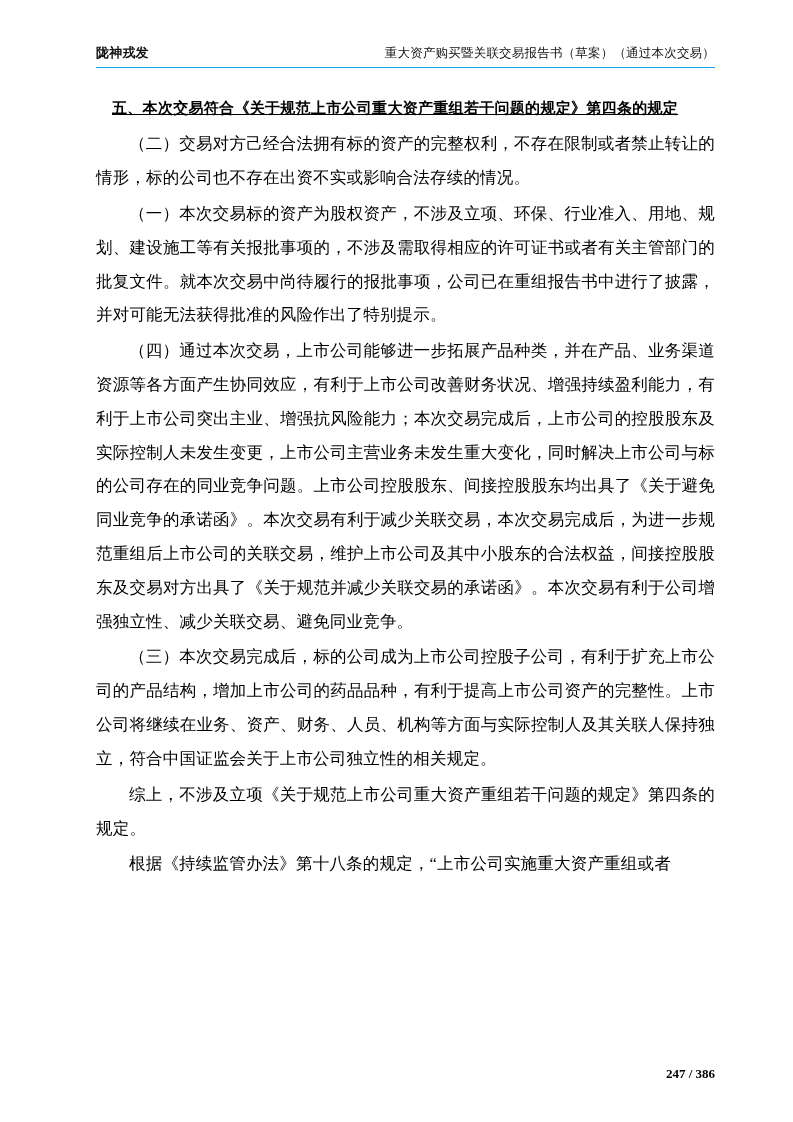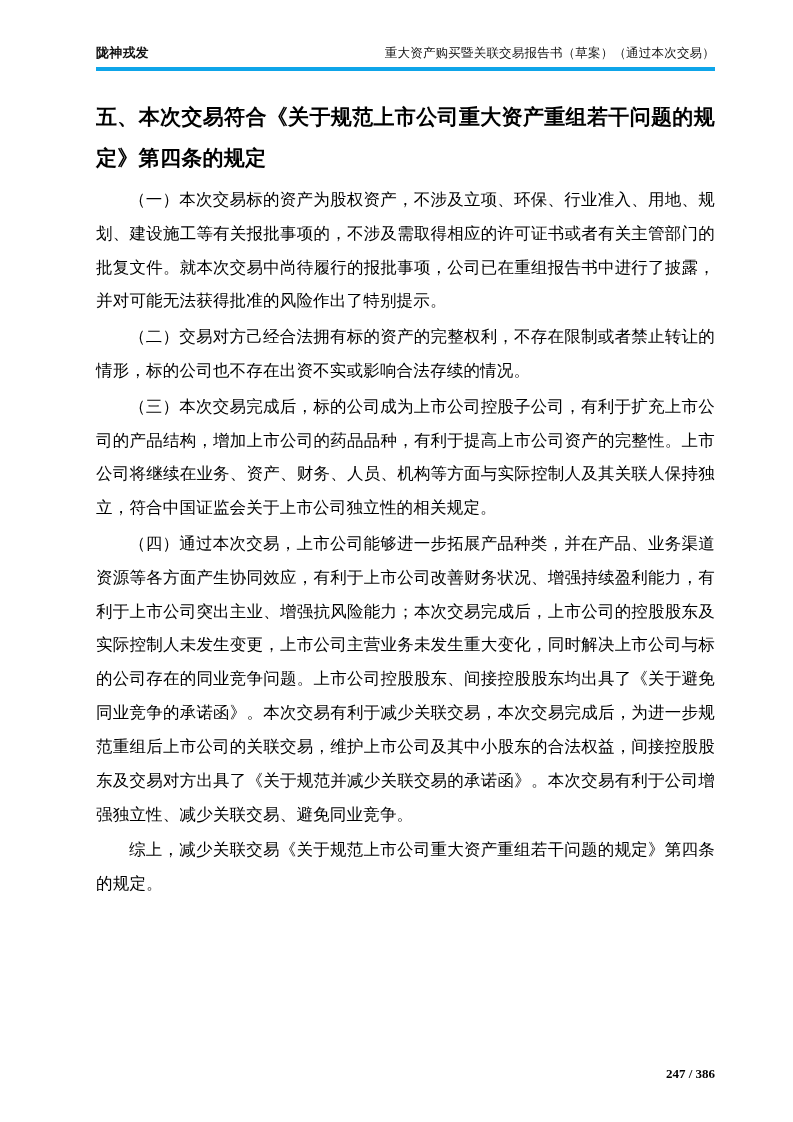--- a/index.html
+++ b/index.html
@@ -30,43 +30,44 @@
   }
   
   .header {
     display: flex;
     justify-content: space-between;
     align-items: flex-end;
     font-size: 12.5px;
     color: #111111;
     letter-spacing: 0.2px;
     padding-bottom: 5px;
-    border-bottom: 4px solid #0ea5e9;
+    border-bottom: 1px solid #0ea5e9;
     font-family: "Liberation Serif", "DejaVu Serif", serif;
   }
   .header-left {
     font-weight: bold;
     font-size: 13px;
   }
   .header-right {
     font-size: 12.5px;
   }
   
   .content {
     margin-top: 26px;
   }
   h2.section-title {
-    font-size: 21px;
+    font-size: 15px;
     font-weight: bold;
     line-height: 1.95;
-    margin: 0 0 4px 0;
+    margin: 0 0 4px 16px;
     text-align: justify;
     text-justify: inter-ideograph;
     letter-spacing: 0.3px;
     color: #000000;
+    text-decoration: underline;
   }
   h2.section-title.second {
     margin-top: 28px;
     margin-bottom: 2px;
     text-align: center;
   }
   p.para {
     font-size: 16.5px;
     line-height: 2.05;
     margin: 0 0 2px 0;
@@ -97,25 +98,26 @@
 
     <div class="header">
       <div class="header-left">陇神戎发</div>
       <div class="header-right">重大资产购买暨关联交易报告书（草案）（通过本次交易）</div>
     </div>
 
     <div class="content">
 
       <h2 class="section-title">五、本次交易符合《关于规范上市公司重大资产重组若干问题的规定》第四条的规定</h2>
 
+      <p class="para">（二）交易对方己经合法拥有标的资产的完整权利，不存在限制或者禁止转让的情形，标的公司也不存在出资不实或影响合法存续的情况。</p>
       <p class="para">（一）本次交易标的资产为股权资产，不涉及立项、环保、行业准入、用地、规划、建设施工等有关报批事项的，不涉及需取得相应的许可证书或者有关主管部门的批复文件。就本次交易中尚待履行的报批事项，公司已在重组报告书中进行了披露，并对可能无法获得批准的风险作出了特别提示。</p>
-      <p class="para">（二）交易对方己经合法拥有标的资产的完整权利，不存在限制或者禁止转让的情形，标的公司也不存在出资不实或影响合法存续的情况。</p>
+      <p class="para">（四）通过本次交易，上市公司能够进一步拓展产品种类，并在产品、业务渠道资源等各方面产生协同效应，有利于上市公司改善财务状况、增强持续盈利能力，有利于上市公司突出主业、增强抗风险能力；本次交易完成后，上市公司的控股股东及实际控制人未发生变更，上市公司主营业务未发生重大变化，同时解决上市公司与标的公司存在的同业竞争问题。上市公司控股股东、间接控股股东均出具了《关于避免同业竞争的承诺函》。本次交易有利于减少关联交易，本次交易完成后，为进一步规范重组后上市公司的关联交易，维护上市公司及其中小股东的合法权益，间接控股股东及交易对方出具了《关于规范并减少关联交易的承诺函》。本次交易有利于公司增强独立性、减少关联交易、避免同业竞争。</p>
       <p class="para">（三）本次交易完成后，标的公司成为上市公司控股子公司，有利于扩充上市公司的产品结构，增加上市公司的药品品种，有利于提高上市公司资产的完整性。上市公司将继续在业务、资产、财务、人员、机构等方面与实际控制人及其关联人保持独立，符合中国证监会关于上市公司独立性的相关规定。</p>
-      <p class="para">（四）通过本次交易，上市公司能够进一步拓展产品种类，并在产品、业务渠道资源等各方面产生协同效应，有利于上市公司改善财务状况、增强持续盈利能力，有利于上市公司突出主业、增强抗风险能力；本次交易完成后，上市公司的控股股东及实际控制人未发生变更，上市公司主营业务未发生重大变化，同时解决上市公司与标的公司存在的同业竞争问题。上市公司控股股东、间接控股股东均出具了《关于避免同业竞争的承诺函》。本次交易有利于减少关联交易，本次交易完成后，为进一步规范重组后上市公司的关联交易，维护上市公司及其中小股东的合法权益，间接控股股东及交易对方出具了《关于规范并减少关联交易的承诺函》。本次交易有利于公司增强独立性、减少关联交易、避免同业竞争。</p>
-      <p class="para">综上，减少关联交易《关于规范上市公司重大资产重组若干问题的规定》第四条的规定。</p>
+      <p class="para">综上，不涉及立项《关于规范上市公司重大资产重组若干问题的规定》第四条的规定。</p>
 
 
+      <p class="para tight">根据《持续监管办法》第十八条的规定，“上市公司实施重大资产重组或者</p>
 
     </div>
 
     <div class="footer">247 / 386</div>
   </div>
 </div>
 
 </body></html>

